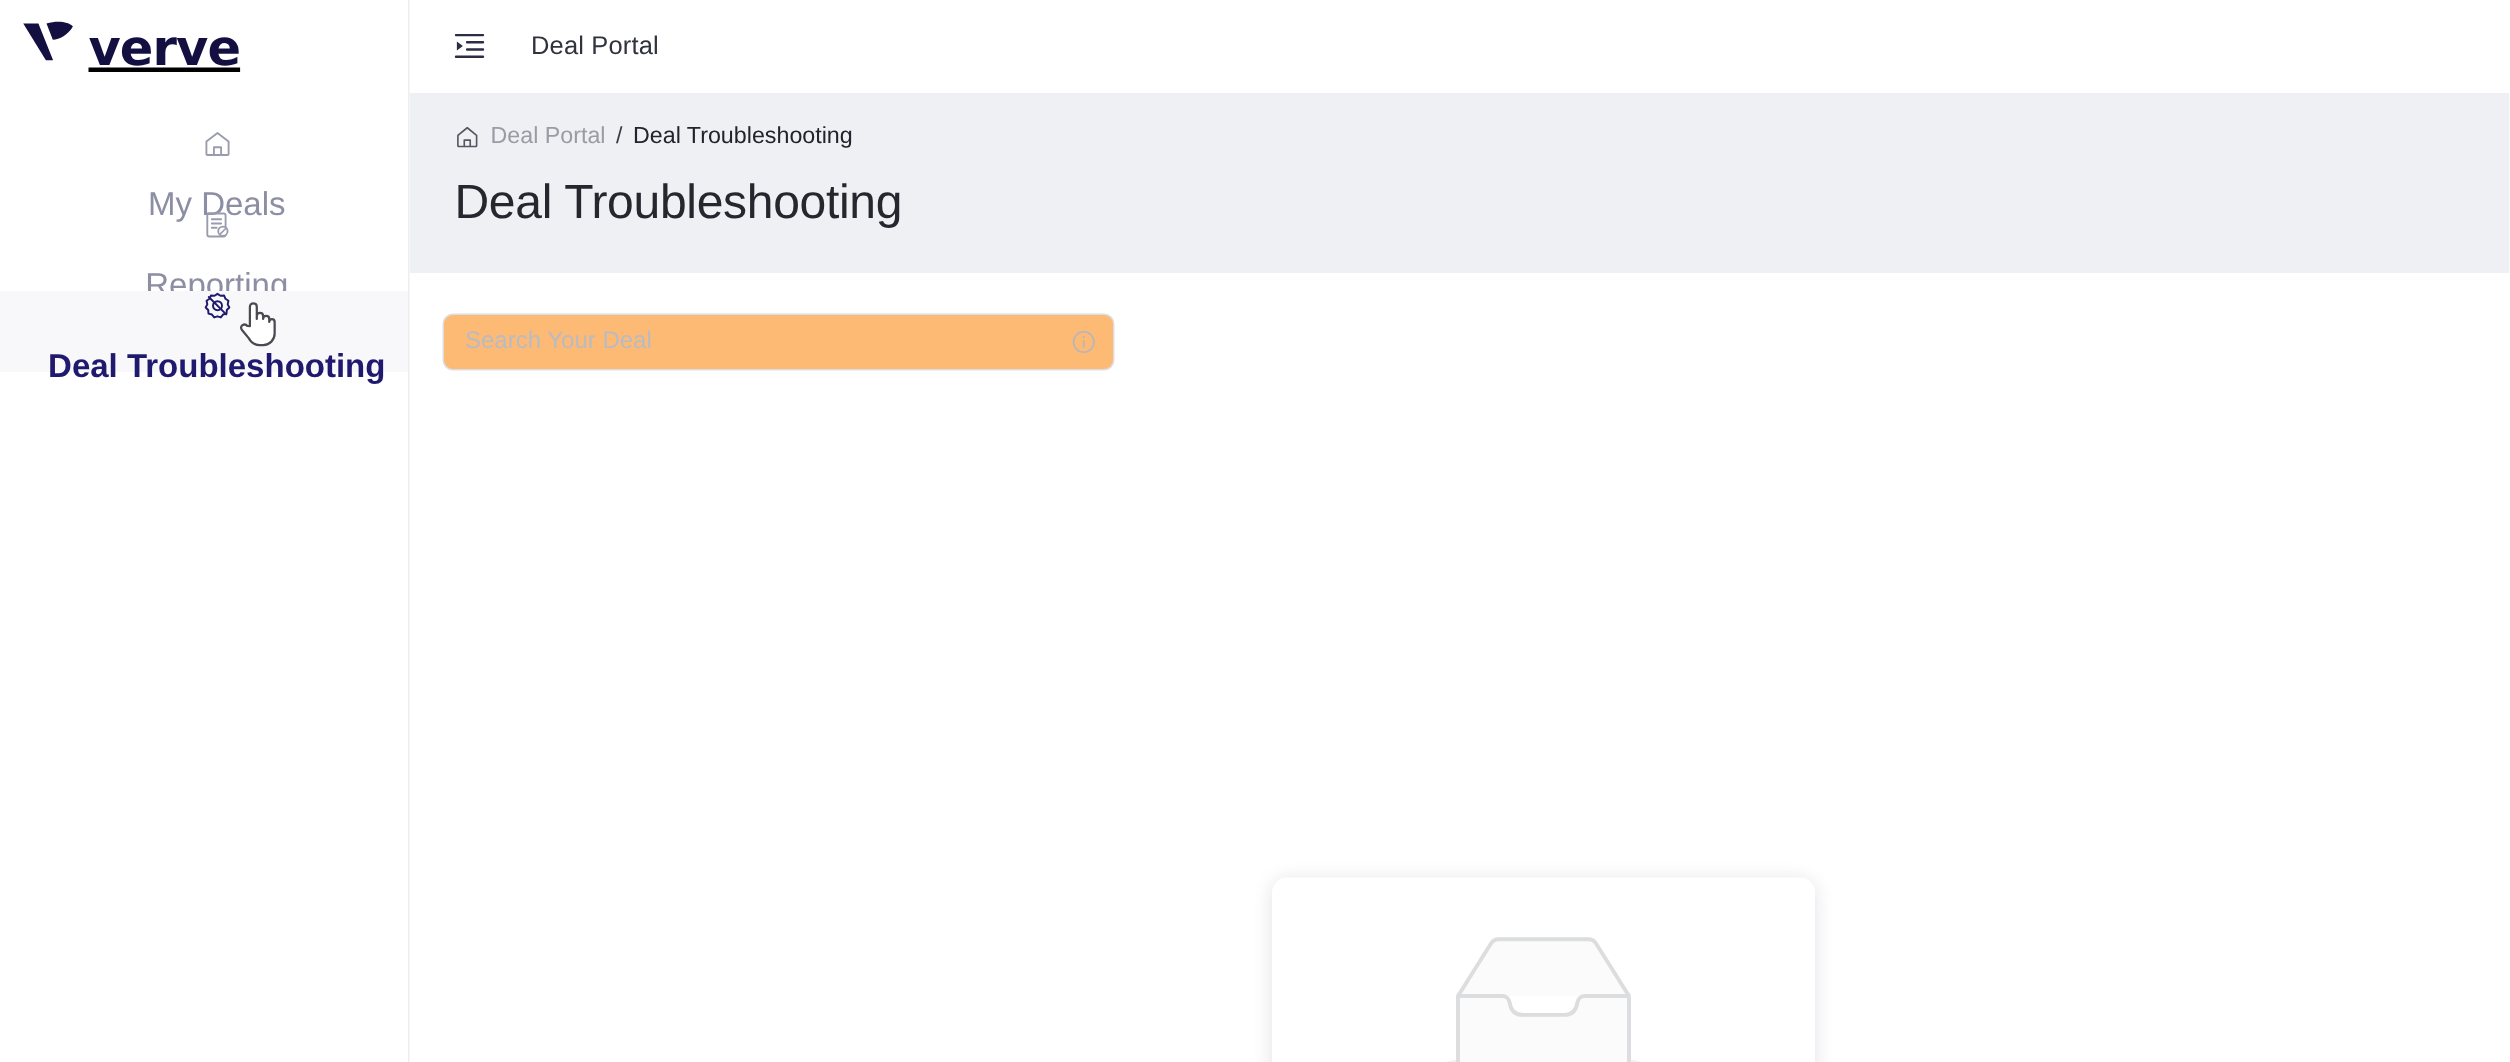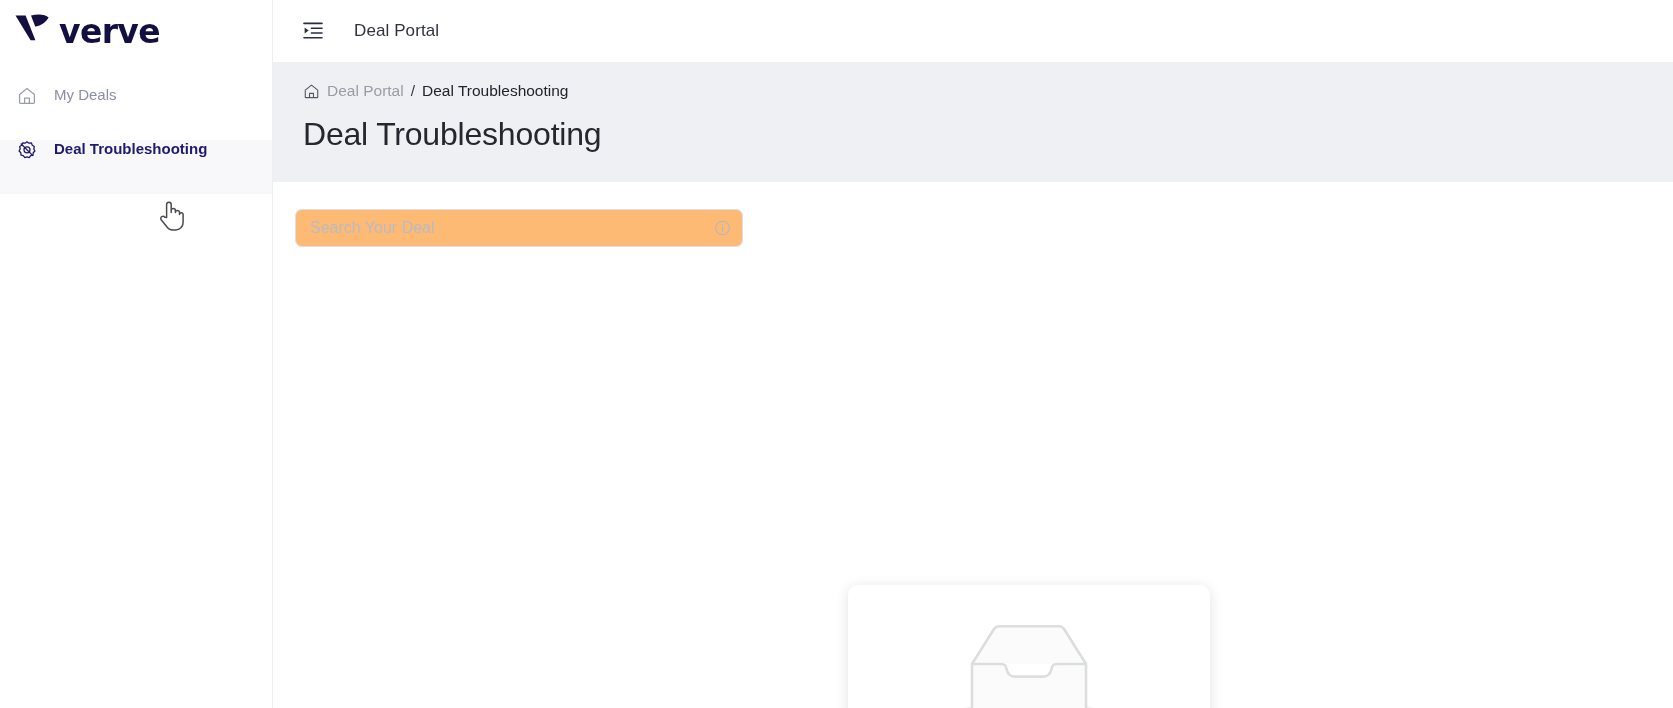--- a/index.html
+++ b/index.html
@@ -33,20 +33,21 @@
     flex-direction: column;
     position: relative;
     z-index: 5;
   }
 
   .logo-area {
     height: 62px;
     display: flex;
     align-items: center;
     padding-left: 14px;
+    text-decoration: underline;
   }
 
   .logo {
     display: flex;
     align-items: center;
     gap: 9px;
   }
 
   .logo-mark { display: block; }
 
@@ -61,28 +62,29 @@
 
   .nav {
     margin-top: 24px;
     display: flex;
     flex-direction: column;
   }
 
   .nav-item {
     height: 54px;
     display: flex;
-    align-items: flex-start;
+    align-items: center;
     gap: 17px;
     padding-left: 17px;
     cursor: pointer;
-    font-size: 15px;
+    font-size: 22px;
     color: #8c8ea3;
     background: transparent;
     user-select: none;
+    flex-direction: column;
   }
 
   .nav-item .nav-icon {
     width: 20px;
     height: 20px;
     display: flex;
     align-items: center;
     justify-content: center;
     flex: 0 0 20px;
   }
@@ -278,20 +280,31 @@
       <div class="nav-item">
         <span class="nav-icon">
           <svg width="20" height="20" viewBox="0 0 20 20" fill="none" xmlns="http://www.w3.org/2000/svg">
             <path d="M2.6 8.4 L10 2.6 L17.4 8.4 L17.4 16.6 C17.4 17.0 17.1 17.3 16.7 17.3 L3.3 17.3 C2.9 17.3 2.6 17.0 2.6 16.6 Z" stroke="#9a9cae" stroke-width="1.25" stroke-linejoin="round"></path>
             <path d="M7.6 17.3 L7.6 12.2 L12.4 12.2 L12.4 17.3" stroke="#9a9cae" stroke-width="1.25" stroke-linejoin="round"></path>
           </svg>
         </span>
         <span>My Deals</span>
       </div>
 
+      <div class="nav-item">
+        <span class="nav-icon">
+          <svg width="20" height="20" viewBox="0 0 20 20" fill="none" xmlns="http://www.w3.org/2000/svg">
+            <rect x="3.2" y="2.3" width="12.2" height="15.4" rx="1.4" stroke="#9a9cae" stroke-width="1.25"></rect>
+            <path d="M6.2 6.2 L12.4 6.2 M6.2 9.0 L12.4 9.0 M6.2 11.8 L9.4 11.8" stroke="#9a9cae" stroke-width="1.25" stroke-linecap="round"></path>
+            <circle cx="13.6" cy="14.2" r="3.1" fill="#ffffff" stroke="#9a9cae" stroke-width="1.25"></circle>
+            <path d="M11.9 15.9 L15.3 12.5" stroke="#9a9cae" stroke-width="1.1" stroke-linecap="round"></path>
+          </svg>
+        </span>
+        <span>Reporting</span>
+      </div>
 
       <div class="nav-item active">
         <span class="nav-icon">
           <svg width="20" height="20" viewBox="0 0 20 20" fill="none" xmlns="http://www.w3.org/2000/svg">
             <path d="M10 1.9 L12.0 3.2 L14.4 3.0 L15.3 5.2 L17.3 6.5 L16.8 8.9 L17.9 11.0 L16.2 12.7 L16.0 15.1 L13.7 15.7 L12.2 17.6 L10 16.9 L7.8 17.6 L6.3 15.7 L4.0 15.1 L3.8 12.7 L2.1 11.0 L3.2 8.9 L2.7 6.5 L4.7 5.2 L5.6 3.0 L8.0 3.2 Z" stroke="#1f1a6e" stroke-width="1.3" stroke-linejoin="round" fill="none"></path>
             <circle cx="10" cy="9.8" r="3.0" stroke="#1f1a6e" stroke-width="1.3" fill="none"></circle>
             <path d="M4.2 4.0 L15.8 15.6" stroke="#1f1a6e" stroke-width="1.3" stroke-linecap="round"></path>
           </svg>
         </span>
         <span>Deal Troubleshooting</span>

